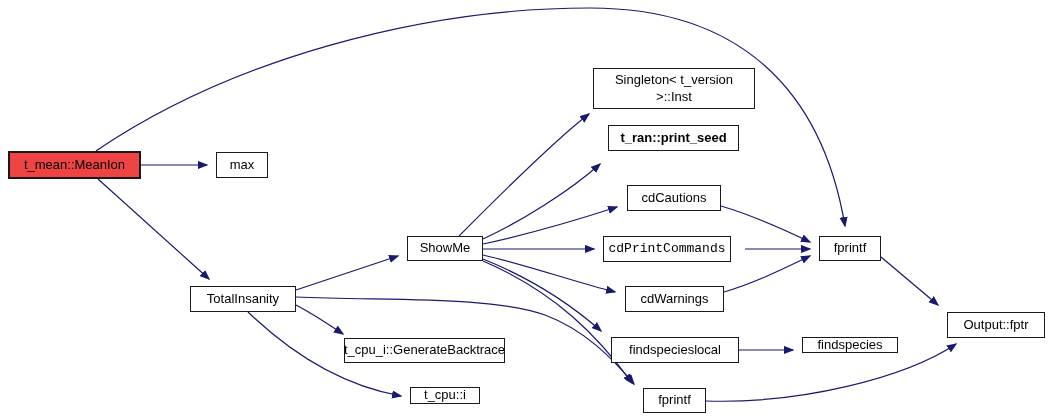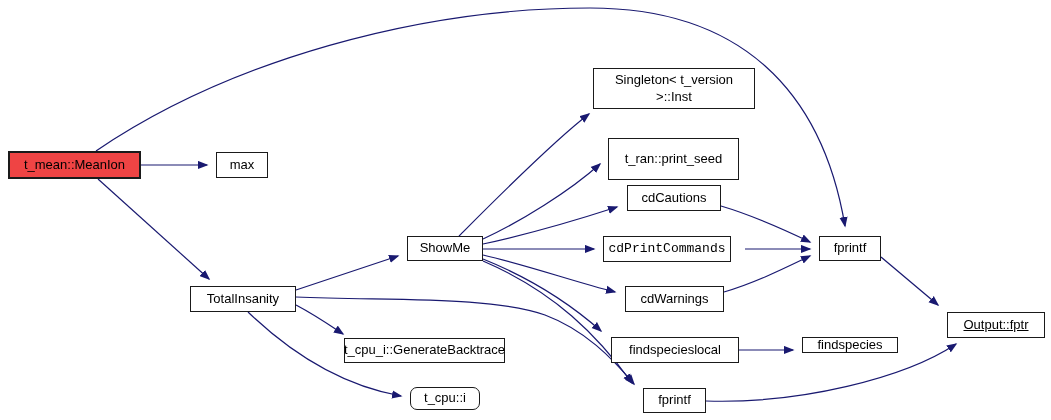--- a/index.html
+++ b/index.html
@@ -74,21 +74,21 @@
       </div>
       <div class="node" style="left: 190px; top: 286px; width: 106px; height: 26px;">
         <span>TotalInsanity</span>
       </div>
       <div class="node" style="left: 407px; top: 236px; width: 76px; height: 25px;">
         <span>ShowMe</span>
       </div>
       <div class="node" style="left: 593px; top: 68px; width: 162px; height: 41px;">
         <span>Singleton&lt; t_version &gt;::Inst</span>
       </div>
-      <div class="node" style="left: 608px; top: 138px; width: 131px; height: 42px;">
+      <div class="node" style="left: 608px; top: 125px; width: 131px; height: 26px; font-weight: bold;">
         <span>t_ran::print_seed</span>
       </div>
       <div class="node" style="left: 627px; top: 185px; width: 94px; height: 26px;">
         <span>cdCautions</span>
       </div>
       <div class="node" style="left: 603px; top: 236px; width: 128px; height: 26px; font-family: Liberation Mono, monospace;">
         <span>cdPrintCommands</span>
       </div>
       <div class="node" style="left: 625px; top: 286px; width: 99px; height: 26px;">
         <span>cdWarnings</span>
@@ -98,23 +98,23 @@
       </div>
       <div class="node" style="left: 802px; top: 337px; width: 96px; height: 16px;">
         <span>findspecies</span>
       </div>
       <div class="node" style="left: 819px; top: 236px; width: 62px; height: 25px;">
         <span>fprintf</span>
       </div>
       <div class="node" style="left: 643px; top: 388px; width: 63px; height: 25px;">
         <span>fprintf</span>
       </div>
-      <div class="node" style="left: 410px; top: 387px; width: 70px; height: 23px; border-radius: 7px;">
+      <div class="node" style="left: 410px; top: 387px; width: 70px; height: 17px;">
         <span>t_cpu::i</span>
       </div>
       <div class="node" style="left: 344px; top: 338px; width: 161px; height: 25px;">
         <span>t_cpu_i::GenerateBacktrace</span>
       </div>
-      <div class="node" style="left: 947px; top: 312px; width: 98px; height: 26px; text-decoration: underline;">
+      <div class="node" style="left: 947px; top: 312px; width: 98px; height: 26px;">
         <span>Output::fptr</span>
       </div>
     </div>
 </div>
 
 </body></html>

